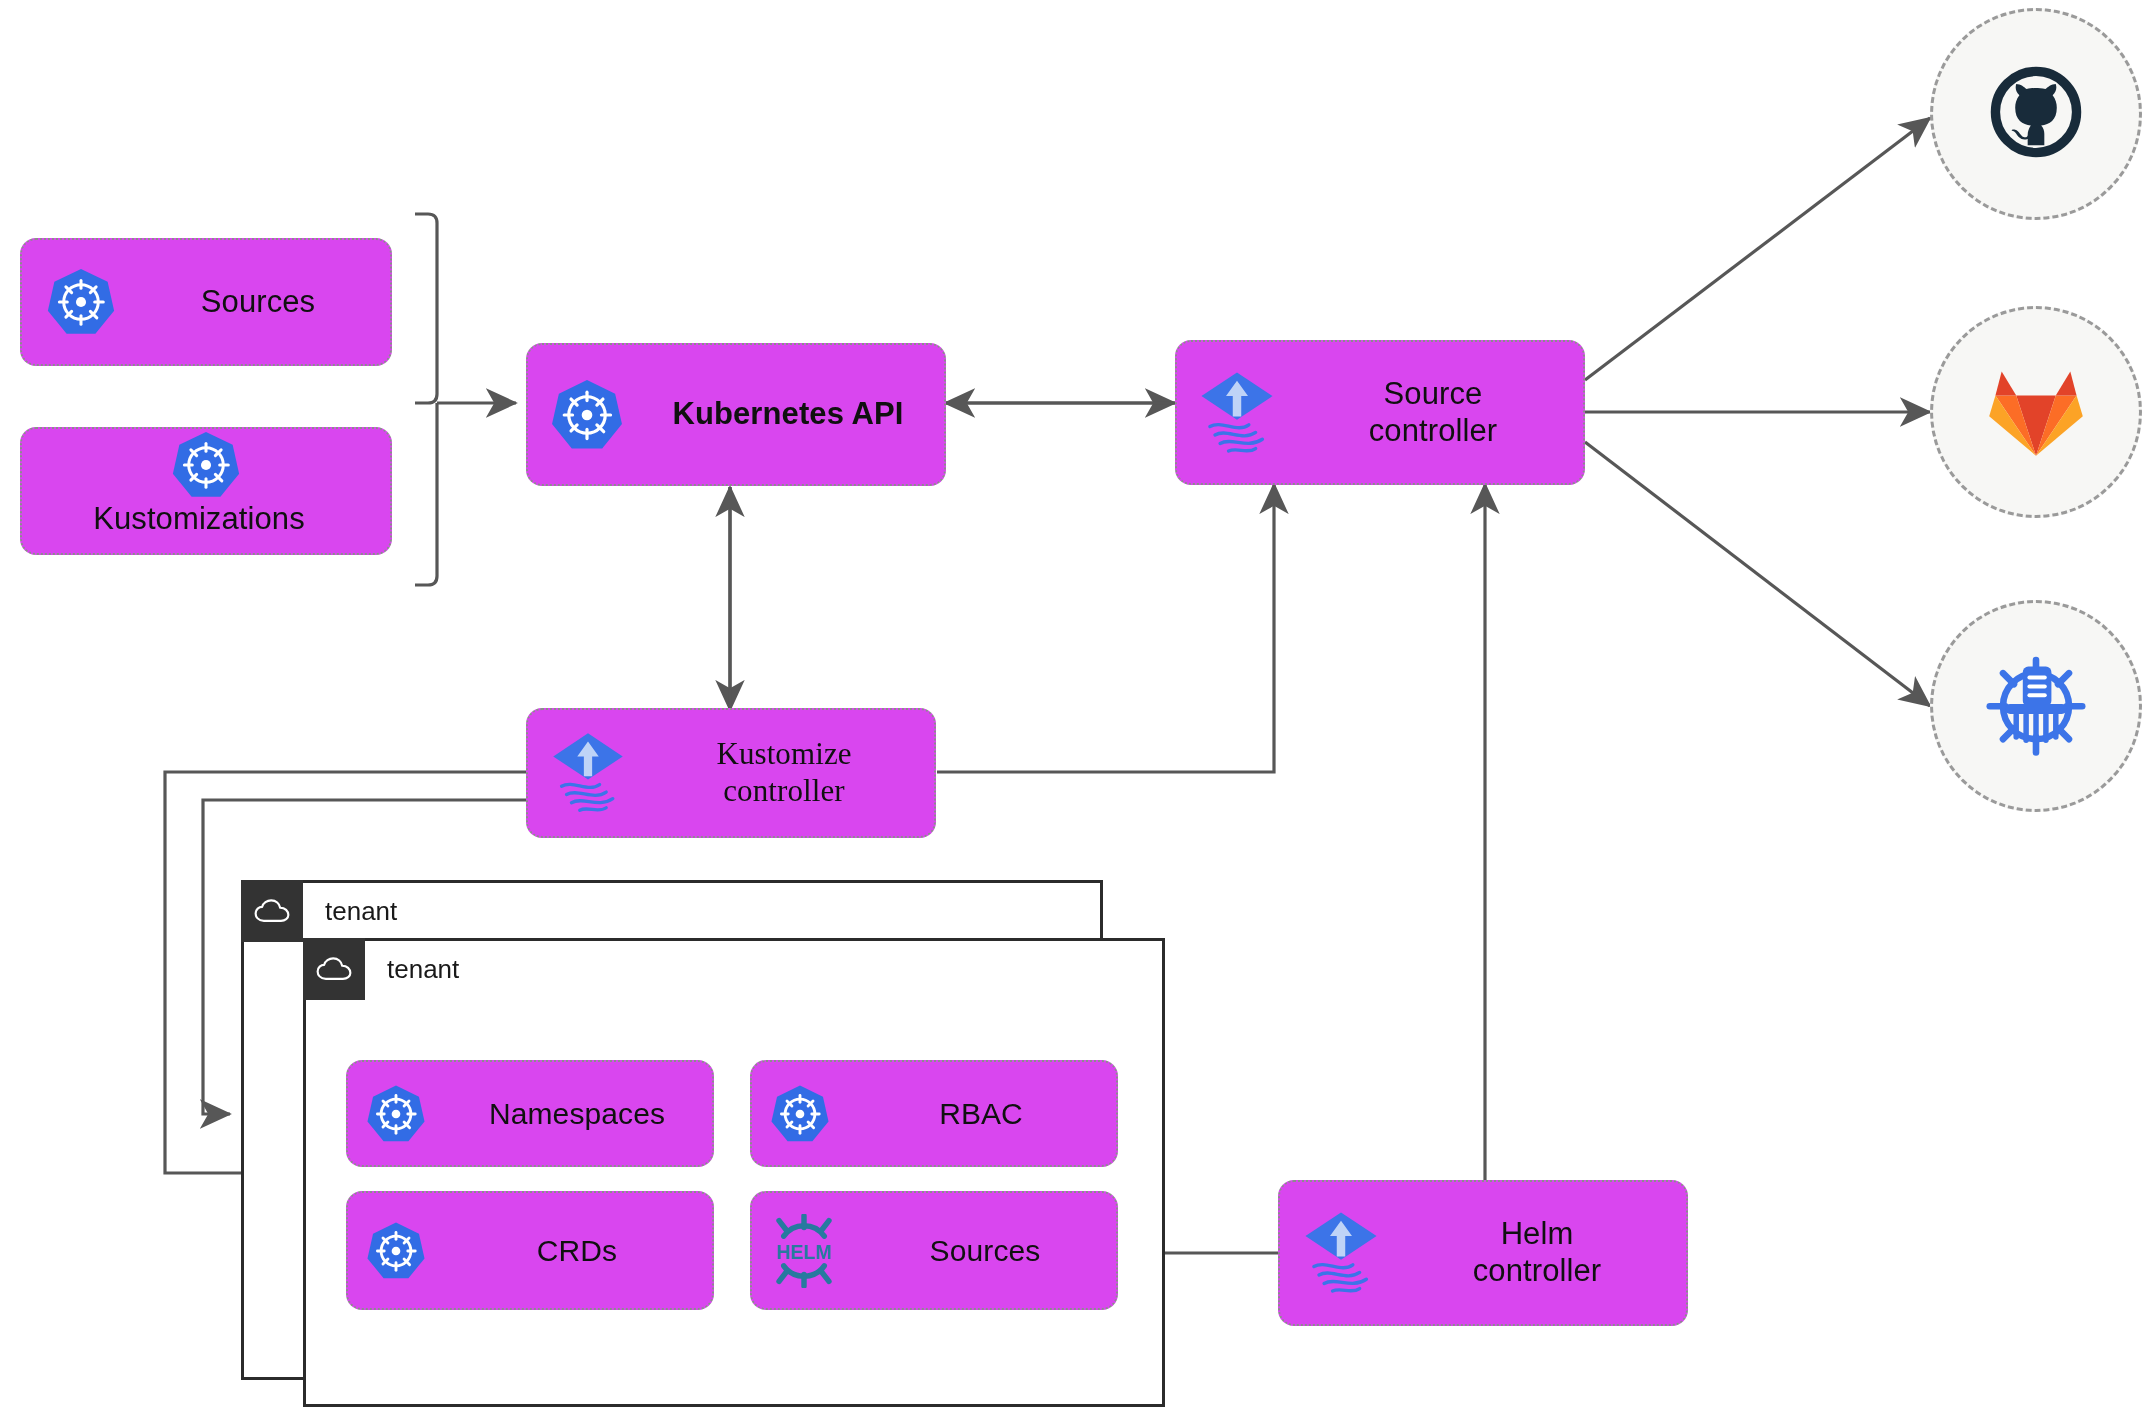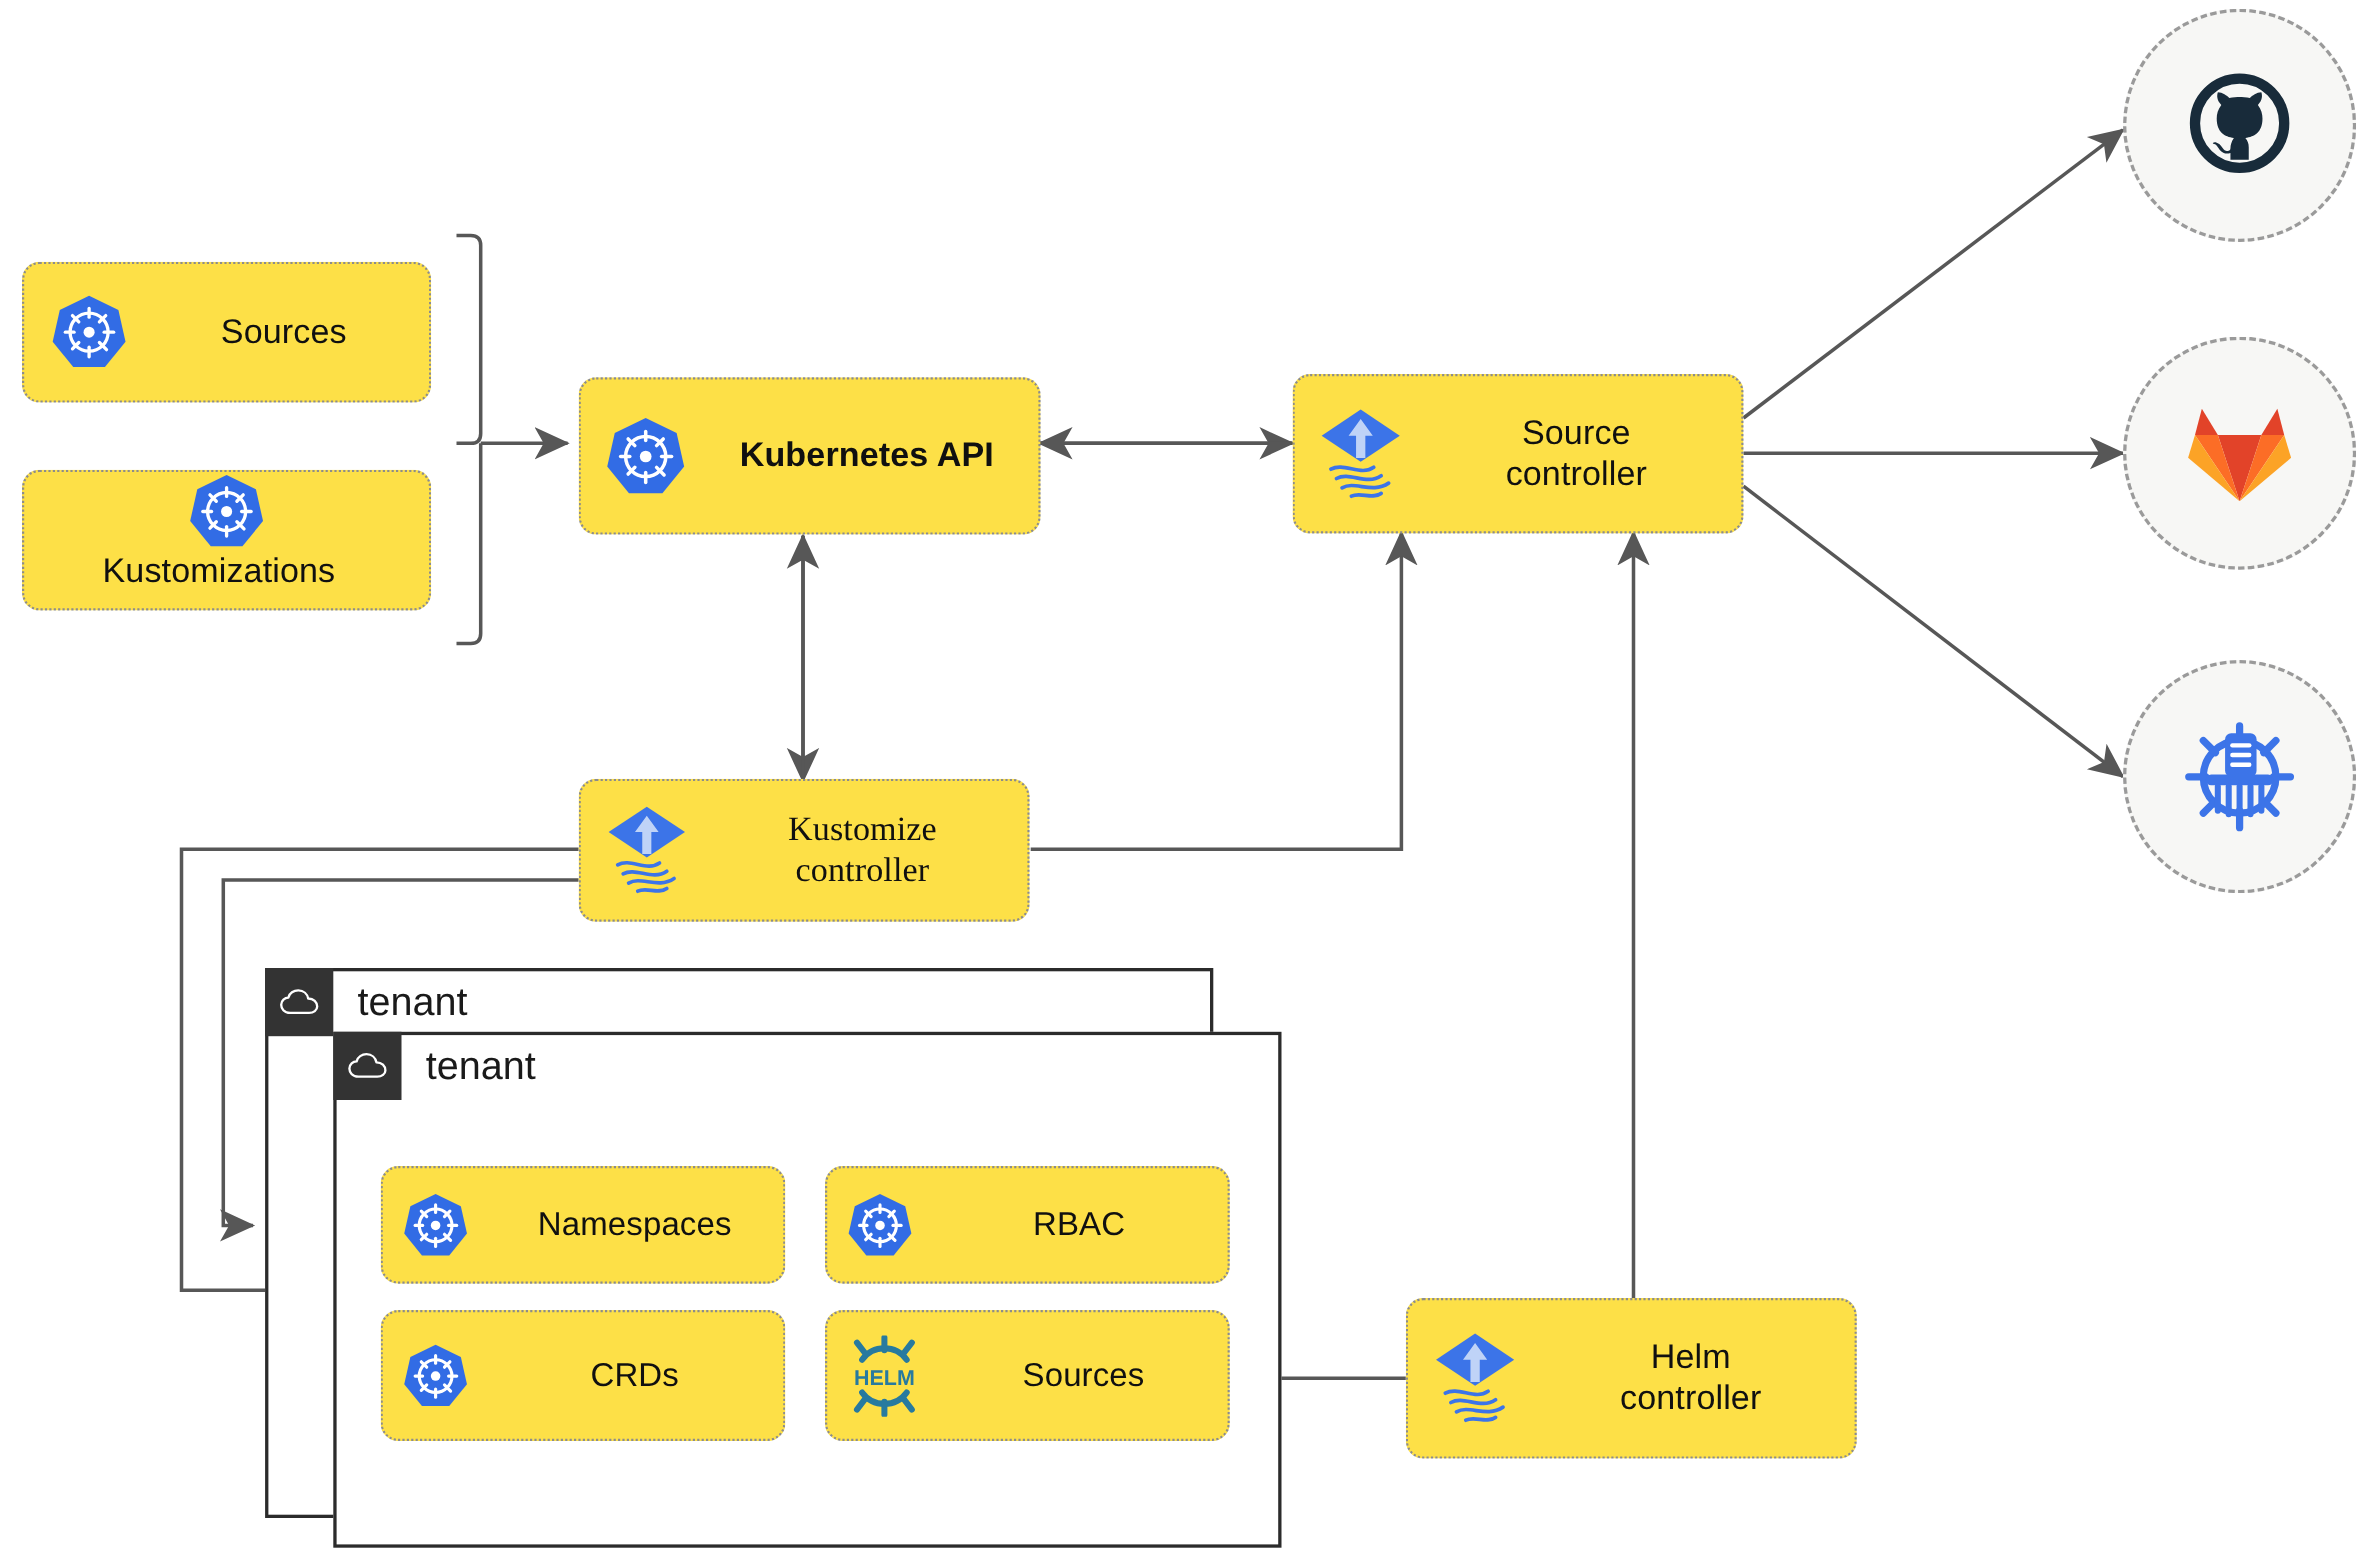--- a/index.html
+++ b/index.html
@@ -5,21 +5,21 @@
   html,body{margin:0;padding:0;background:#ffffff;}
   body{width:2144px;height:1407px;position:relative;overflow:hidden;
        font-family:"Liberation Sans","DejaVu Sans",sans-serif;
        -webkit-font-smoothing:antialiased;}
   #canvas{position:absolute;inset:0;width:2144px;height:1407px;}
   svg.wires{position:absolute;left:0;top:0;width:2144px;height:1407px;pointer-events:none;}
 
   
   .node{
     position:absolute;
-    background:#fde047;
+    background:#d946ef;
     border:2.5px dotted #8c8c8c;
     border-radius:16px;
     box-sizing:border-box;
     display:flex;align-items:center;
   }
   .node .ico{flex:0 0 auto;display:flex;align-items:center;justify-content:center;}
   .node .lbl{
     flex:1 1 auto;text-align:center;color:#101010;
     font-size:31px;line-height:1.18;letter-spacing:.1px;
     padding-right:14px;white-space:pre-line;
@@ -40,21 +40,21 @@
   }
   .tenant .tab{
     position:absolute;left:-3px;top:-3px;height:62px;
     display:flex;align-items:center;background:transparent;
   }
   .tenant .tabsq{
     width:62px;height:62px;background:#333333;
     display:flex;align-items:center;justify-content:center;flex:0 0 auto;
   }
   .tenant .tablabel{
-    margin-left:22px;font-size:36px;color:#1a1a1a;white-space:nowrap;
+    margin-left:22px;font-size:26px;color:#1a1a1a;white-space:nowrap;
   }
   .tenant .grid{
     position:absolute;display:grid;grid-template-columns:1fr 1fr;
     column-gap:36px;row-gap:24px;
   }
   .tenant .grid .node{position:relative;left:auto;top:auto;width:100%;height:100%;gap:12px;}
 
   .k8slogo{display:block;}
 </style>
 </head>

